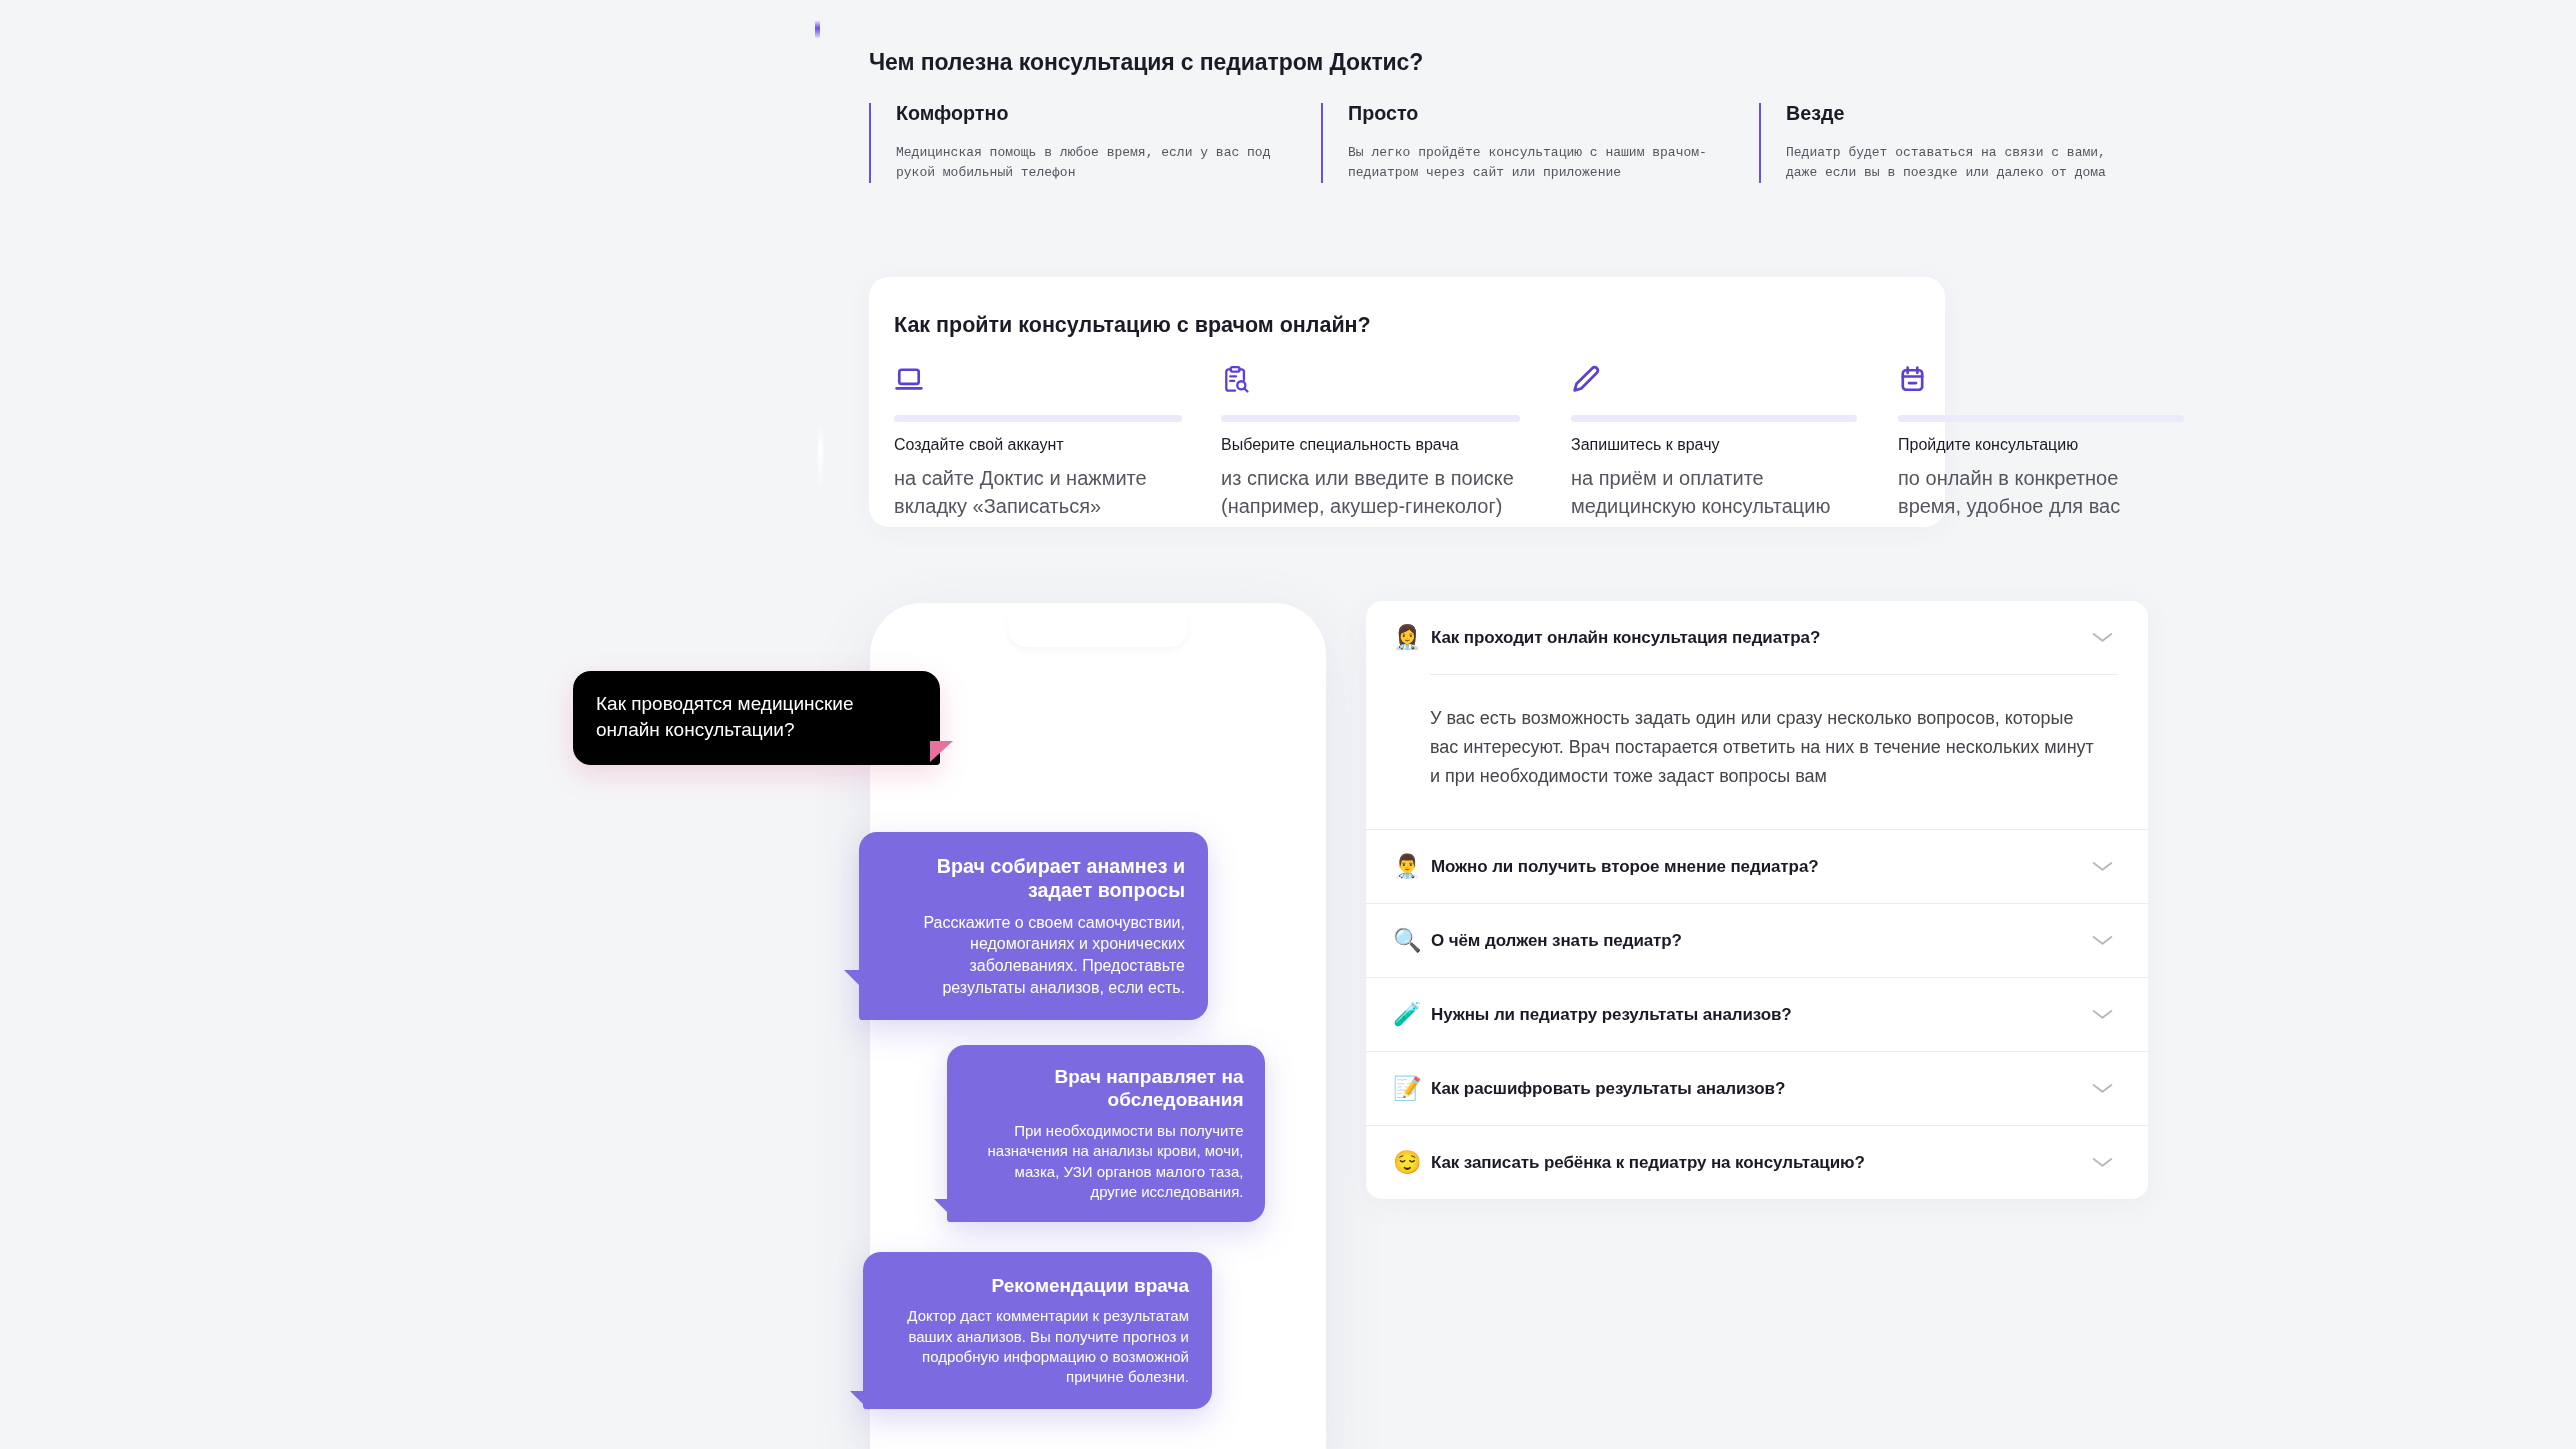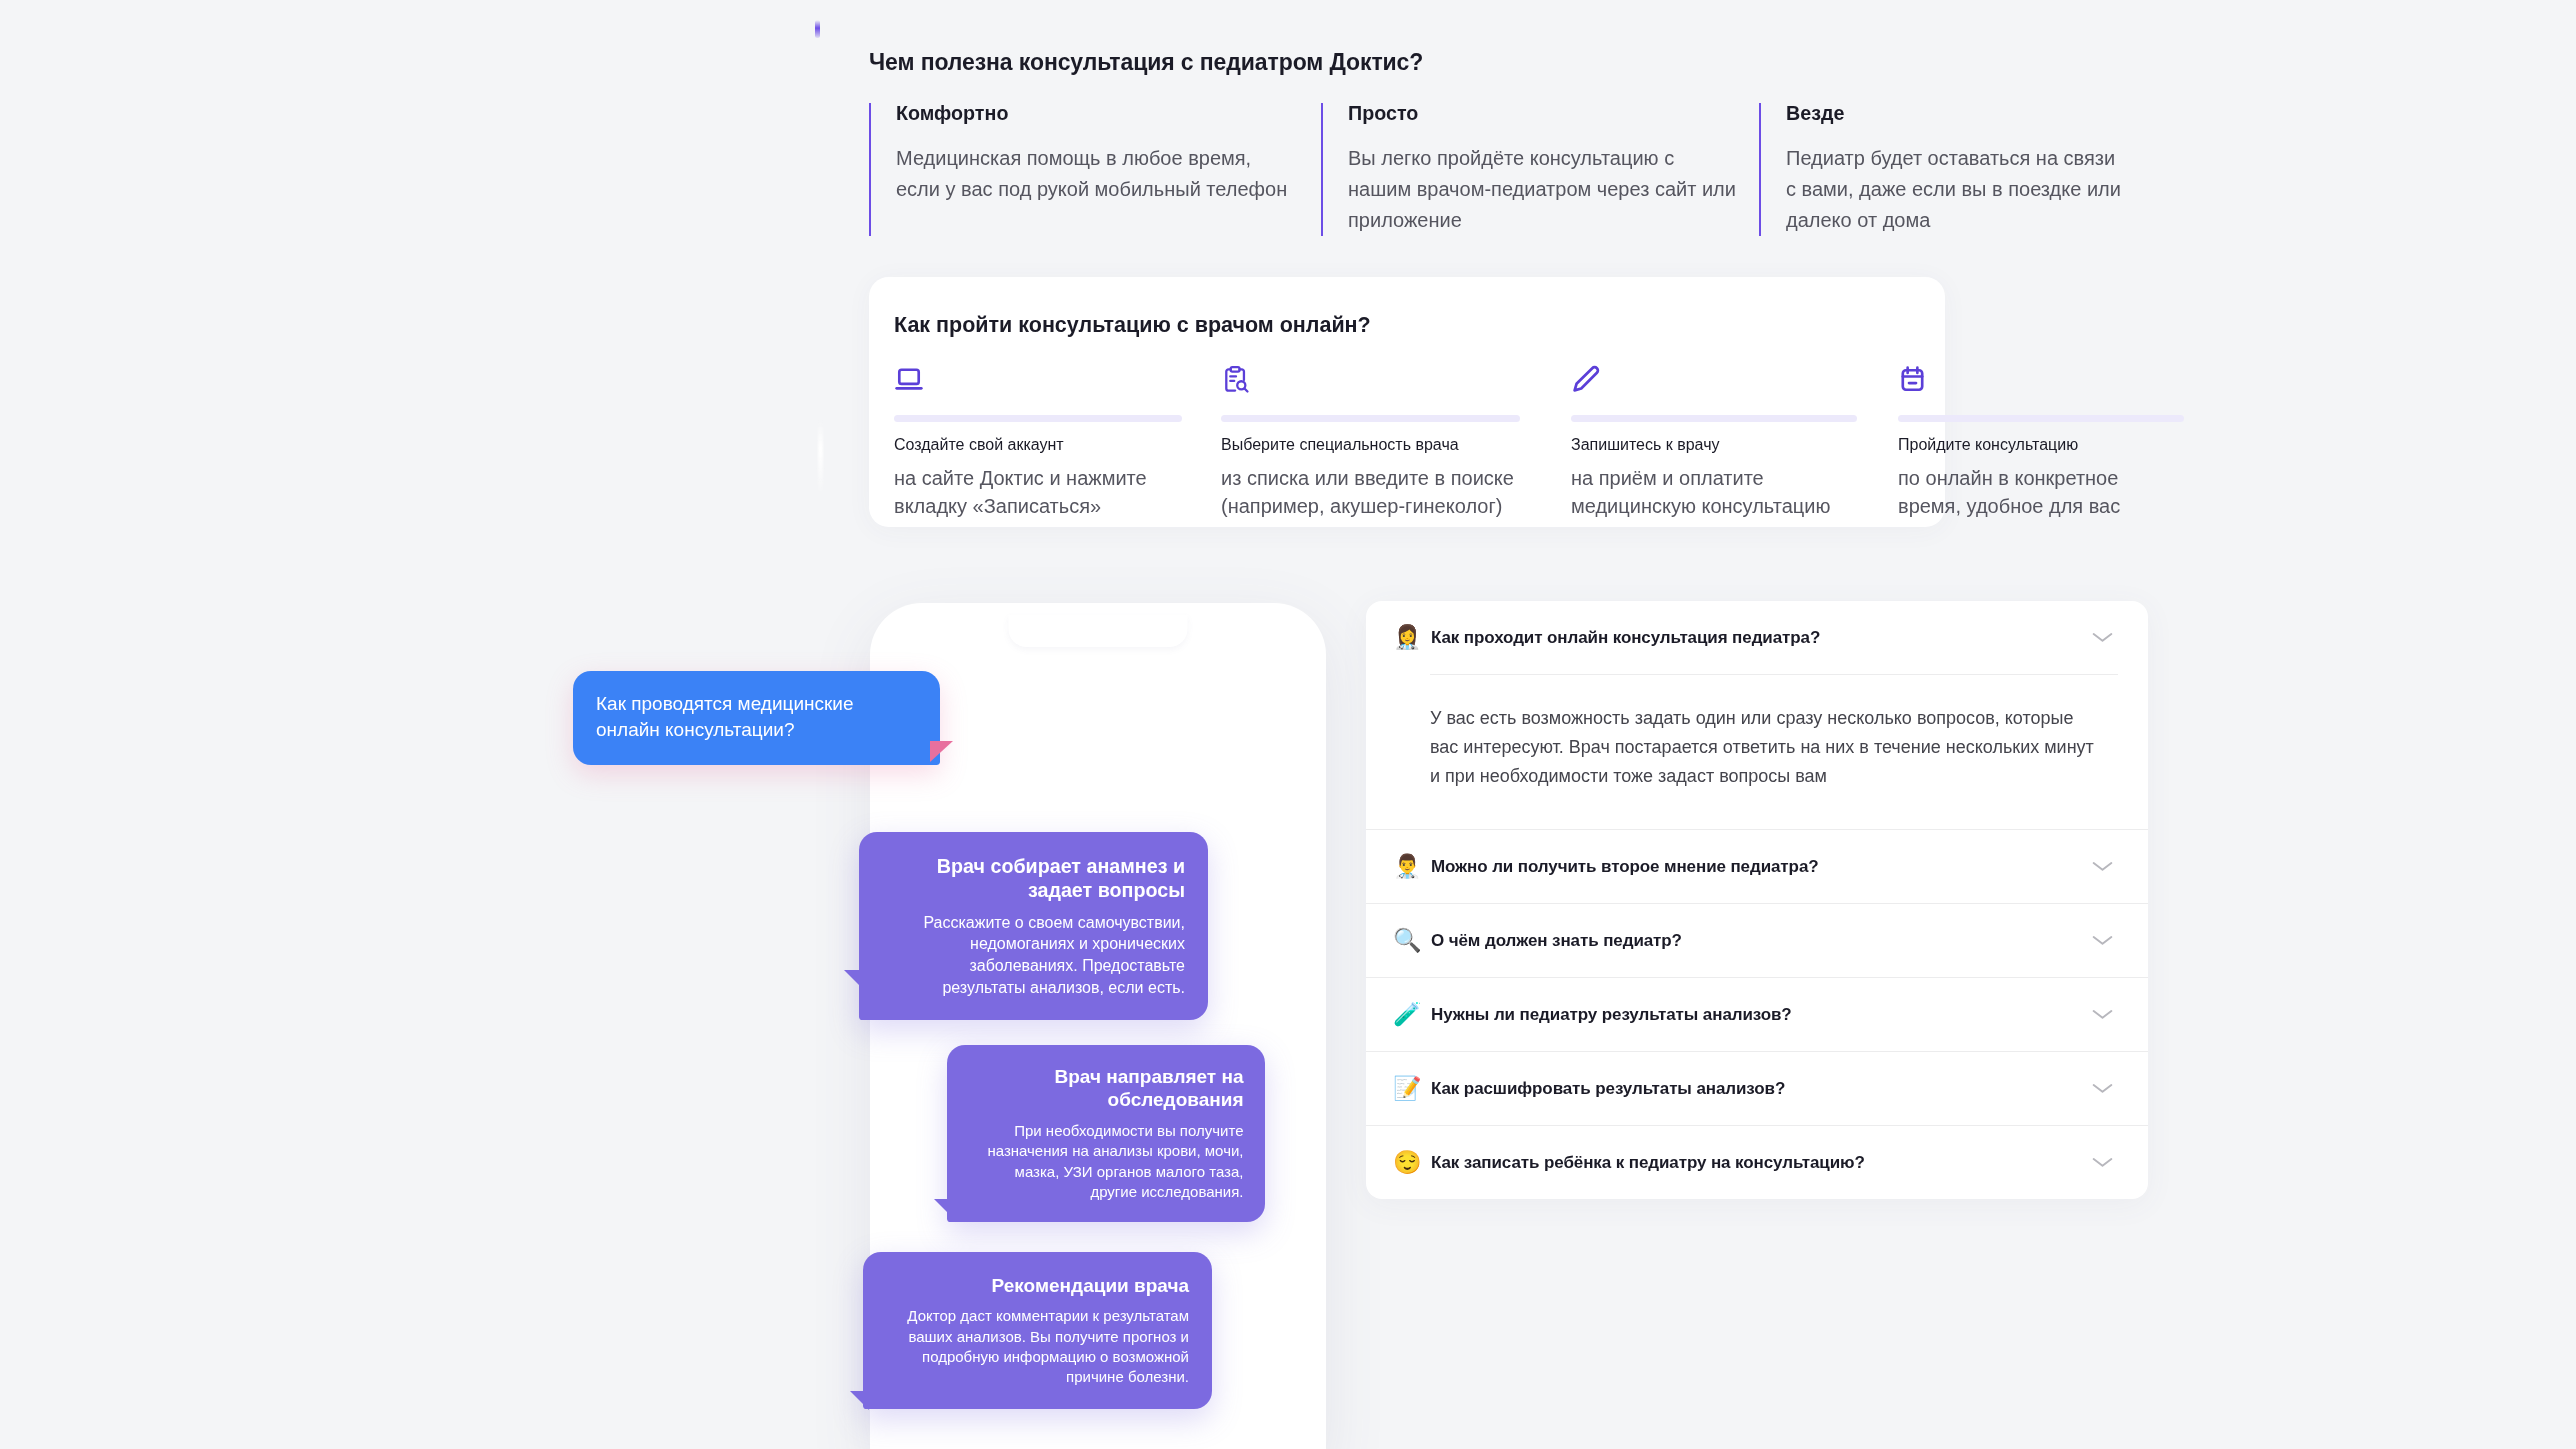--- a/index.html
+++ b/index.html
@@ -71,23 +71,24 @@
   .benefit-col.c2 { width: 438px; }
   .benefit-col.c3 { width: 389px; }
   .benefit-head {
     font-size: 19.7px;
     font-weight: bold;
     color: #1b1b27;
     margin: 0 0 18px 0;
     line-height: 1.1;
   }
   .benefit-body {
-    font-size: 20px;
+    font-size: 13px;
     line-height: 1.55;
     color: #55555f;
+    font-family: Liberation Mono, monospace;
   }
 
   
   .steps-card {
     position: absolute;
     left: 869px;
     top: 277px;
     width: 1076px;
     height: 250px;
     background: #ffffff;
@@ -197,21 +198,21 @@
     width: 0;
     height: 0;
   }
 
   
   .bubble-pink {
     left: 573px;
     top: 671px;
     width: 367px;
     padding: 19.7px 23px 21.5px 23px;
-    background: #3b82f6;
+    background: #000000;
     border-radius: 18px 18px 3.6px 18px;
     box-shadow: 0 9px 27px rgba(232, 112, 158, 0.25);
   }
   .bubble-pink .b-text {
     font-size: 19px;
     line-height: 1.4;
   }
   .tail-pink {
     left: 930px;
     top: 741px;

